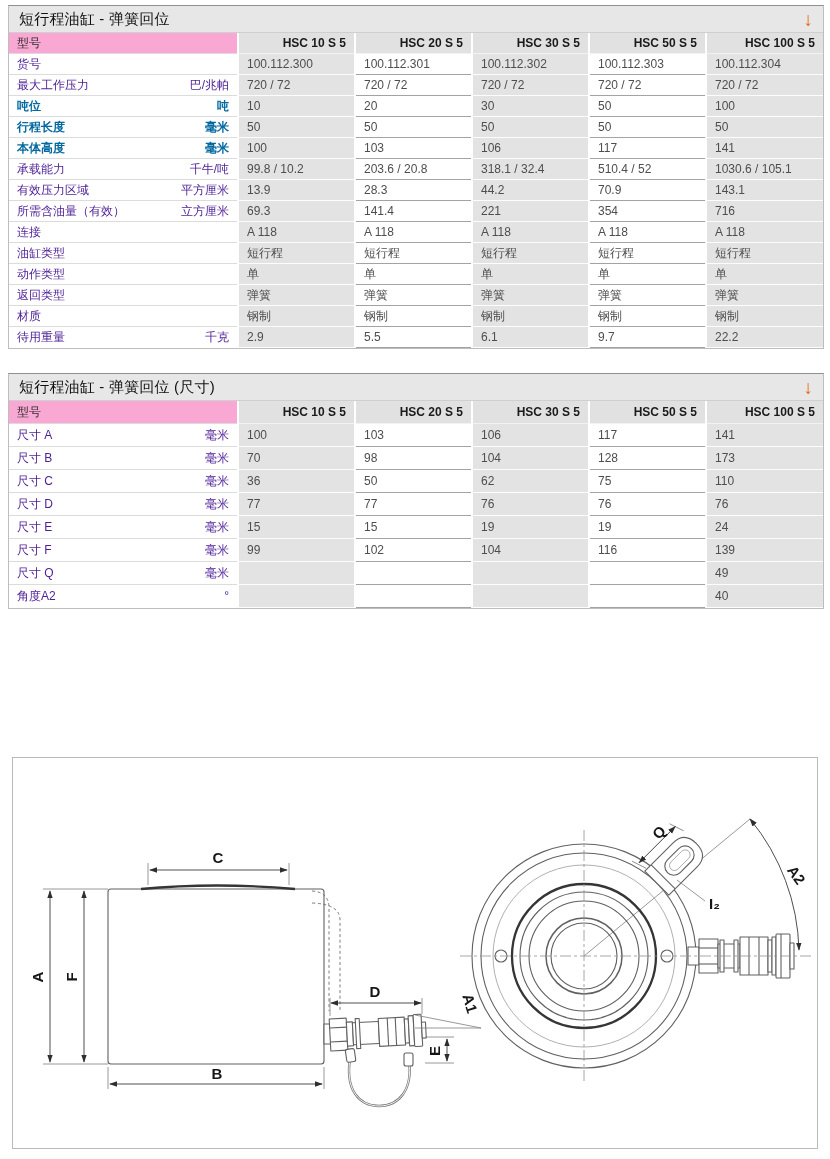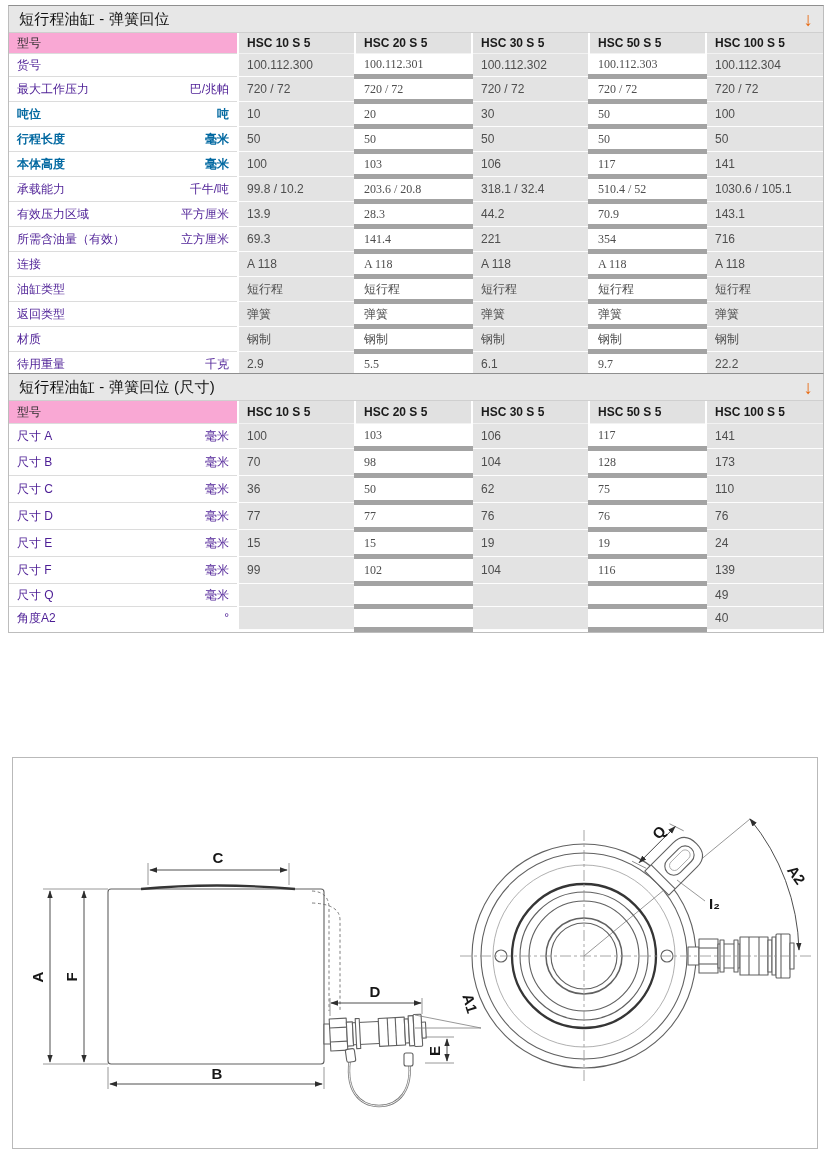--- a/index.html
+++ b/index.html
@@ -14,28 +14,28 @@
   #block2{top:373px;}
   .ttl{display:flex;justify-content:space-between;align-items:center;height:27px;
        background:#e7e7e7;border-bottom:1px solid #cfcfcf;padding:0 10px;box-sizing:border-box;}
   .ttl-text{font-size:15px;font-weight:normal;color:#121212;letter-spacing:.2px;}
   .nav-arrow{font-size:19px;font-weight:bold;color:#e8680f;line-height:1;cursor:pointer;}
   table.tbl{width:100%;border-collapse:collapse;table-layout:fixed;}
   .tbl th,.tbl td{font-size:12px;line-height:13px;vertical-align:middle;}
   #t1 th,#t1 td{padding:3.5px 8px;}
   #t2 th,#t2 td{padding:4.5px 8px;}
   th.lc{background:#f9a8d4;text-align:left;font-weight:normal;color:#2b2b2b;border-bottom:1px solid #dcdcdc;}
-  th.mc{background:#e1e1e1;text-align:left;font-weight:bold;color:#1b1b1b;
+  th.mc{background:#e1e1e1;text-align:right;font-weight:bold;color:#1b1b1b;
         border-left:2px solid #fff;border-bottom:1px solid #f2f2f2;}
   td.lc{background:#fff;border-bottom:1px solid #dcdcdc;}
   .lw{display:flex;justify-content:space-between;align-items:baseline;color:#4c1d95;}
   td.lc.b .lw{color:#0369a1;font-weight:bold;}
   td.vc{color:#4e4e4e;border-left:2px solid #fff;}
   td.vc.g{background:#e3e3e3;border-bottom:1px solid #fdfdfd;}
-  td.vc.w{background:#fff;border-bottom:5px solid #a3a3a3;font-family:Liberation Serif, serif;}
+  td.vc.w{background:#fff;border-bottom:1px solid #a3a3a3;}
   tr:last-child td{border-bottom:none;}
   .drawing-box{position:absolute;left:12px;top:757px;width:804px;height:390px;
                border:1px solid #b9b9b9;background:#fff;box-sizing:content-box;}
   
   .geo{fill:none;stroke:#616161;stroke-width:1.1;stroke-linejoin:round;}
   .geolt{fill:none;stroke:#9c9c9c;stroke-width:.8;}
   .geow{fill:#ffffff;stroke:#616161;stroke-width:1.1;stroke-linejoin:round;}
   .thick{fill:none;stroke:#353535;stroke-width:2.3;}
   .dim{stroke:#3a3a3a;stroke-width:.9;fill:none;}
   .ext{stroke:#7d7d7d;stroke-width:.8;fill:none;}
@@ -199,20 +199,33 @@
           </td>
           <td class="vc g">短行程</td>
           <td class="vc w">短行程</td>
           <td class="vc g">短行程</td>
           <td class="vc w">短行程</td>
           <td class="vc g">短行程</td>
         </tr>
         <tr>
           <td class="lc">
             <div class="lw">
+              <span>动作类型</span>
+              <span></span>
+            </div>
+          </td>
+          <td class="vc g">单</td>
+          <td class="vc w">单</td>
+          <td class="vc g">单</td>
+          <td class="vc w">单</td>
+          <td class="vc g">单</td>
+        </tr>
+        <tr>
+          <td class="lc">
+            <div class="lw">
               <span>返回类型</span>
               <span></span>
             </div>
           </td>
           <td class="vc g">弹簧</td>
           <td class="vc w">弹簧</td>
           <td class="vc g">弹簧</td>
           <td class="vc w">弹簧</td>
           <td class="vc g">弹簧</td>
         </tr>

